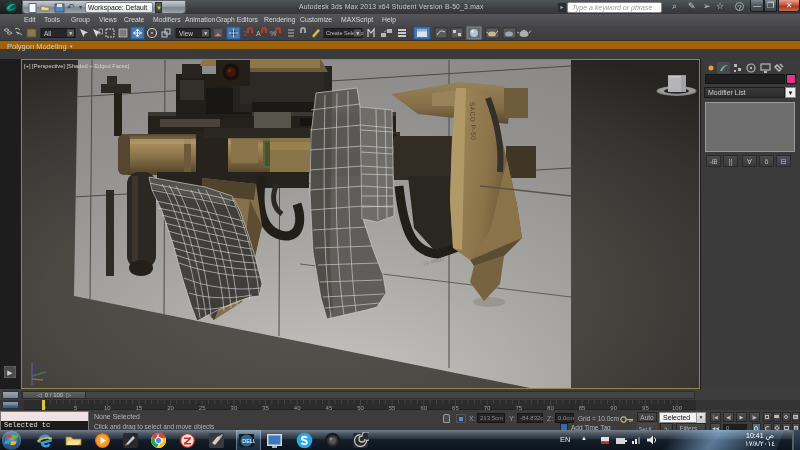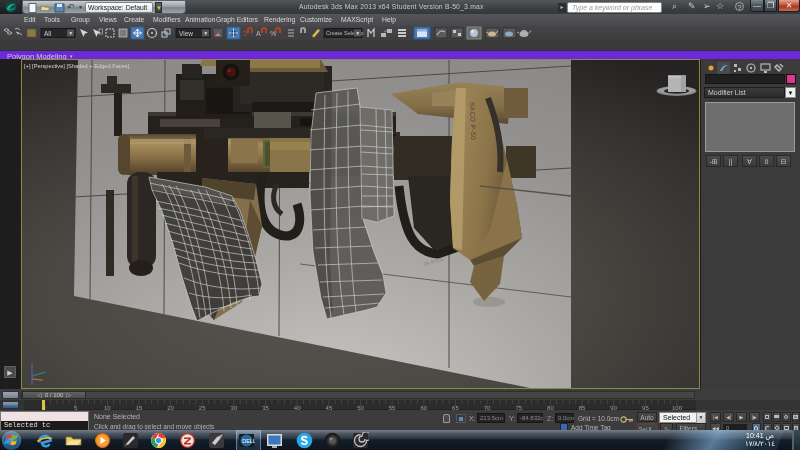--- a/index.html
+++ b/index.html
@@ -23,21 +23,21 @@
 #btn-close{right:0;width:22px;background:linear-gradient(#e8a08c,#c3533a 45%,#a83a22 60%,#c96a4e);border-radius:0 0 3px 0}
 
 #menubar{position:absolute;top:14px;left:0;width:800px;height:12px;background:linear-gradient(#56565a,#48484b);font-size:6.8px;color:#d6d8d9}
 #menubar span{position:absolute;top:1.5px}
 
 #toolbar{position:absolute;top:26px;left:0;width:800px;height:14px;background:linear-gradient(#454547,#3e3e40)}
 
 #ribbon{position:absolute;top:40px;left:0;width:800px;height:10px;background:#4b4b4b;font-size:7px;color:#b4b4b4}
 #gmt-tab{position:absolute;top:0;left:14px;width:92px;height:10px;background:linear-gradient(#616161,#505050);border:1px solid #6e6e6e;border-bottom:none;border-radius:2px 2px 0 0;color:#d6d6d6;text-align:center;line-height:10px;font-size:7.2px}
 #ribbon span{position:absolute;top:1px}
-#polymod{position:absolute;top:50px;left:0;width:800px;height:9px;background:#6d28d9;border-top:1px solid #2f2f2f;font-size:7.5px;color:#cccccc}
+#polymod{position:absolute;top:40px;left:0;width:800px;height:9px;background:#a16207;border-top:1px solid #2f2f2f;font-size:7.5px;color:#cccccc}
 
 #mainarea{position:absolute;top:59px;left:0;width:800px;height:330px;background:#1d1d1d}
 #vpwrap{position:absolute;top:0;left:21px;width:679px;height:330px;border:1px solid #8f8746;background:#333}
 #rightpanel{position:absolute;top:0;left:701px;width:99px;height:330px;background:#3b3b3b}
 
 #cptabs{position:absolute;top:2.5px;left:6px;width:88px;height:12px}
 #namefield{position:absolute;top:15px;left:4px;width:80px;height:10px;background:#1f1f1f;border:1px solid #151515}
 #colorswatch{position:absolute;top:15px;left:85px;width:10px;height:10px;background:#e0338c;border:1px solid #111}
 #modlist{position:absolute;top:28px;left:3px;width:81px;height:11px;background:linear-gradient(#3a3a3a,#2c2c2c);border:1px solid #1d1d1d;font-size:7px;color:#ccc;line-height:10px;padding-left:3px}
 #modlistbtn{position:absolute;top:28px;left:84px;width:11px;height:11px;background:#f0f0f0;border:1px solid #888;color:#111;font-size:6px;text-align:center;line-height:10px}
@@ -744,16 +744,37 @@
     <svg class="tbic" style="left:324px" viewBox="0 0 17 17">
         <circle cx="8.5" cy="8.5" r="7.8" fill="#1a1a1a"></circle>
         <circle cx="8.5" cy="8.5" r="5.5" fill="#333"></circle>
         <circle cx="8.5" cy="8.5" r="3.5" fill="#555"></circle>
         <circle cx="7" cy="7" r="1.5" fill="#888"></circle>
       </svg>
     <svg class="tbic" style="left:352px" viewBox="0 0 17 17">
         <rect x="1" y="1" width="15" height="15" rx="2" fill="#2a2a2a"></rect>
         <path d="M8.5,2.5 a6,6 0 1 0 6,6 a4.5,4.5 0 1 0 -4.5,-4.5 a3,3 0 1 0 3,3" stroke="#c0c0c0" stroke-width="1.3" fill="none"></path>
       </svg>
+    <div id="tray">
+      <span style="position:absolute;top:5px;left:12px;font-size:7.5px">EN</span>
+      <span style="position:absolute;top:5px;left:33px;font-size:6px">▲</span>
+      <svg style="position:absolute;top:7px;left:53px" width="8" height="7" viewBox="0 0 8 7">
+          <rect x="0" y="0" width="8" height="4.5" fill="#e0e0e0"></rect>
+          <rect x="0" y="4.5" width="8" height="2.5" fill="#b03828"></rect>
+        </svg>
+      <svg style="position:absolute;top:6px;left:68px" width="11" height="9" viewBox="0 0 11 9">
+          <rect x="0" y="2" width="9" height="6" fill="#d8d8d8"></rect>
+          <rect x="9" y="4" width="2" height="2" fill="#d8d8d8"></rect>
+        </svg>
+      <svg style="position:absolute;top:5px;left:84px" width="10" height="10" viewBox="0 0 10 10">
+          <rect x="0" y="6" width="2" height="3" fill="#e8e8e8"></rect>
+          <rect x="3" y="4" width="2" height="5" fill="#e8e8e8"></rect>
+          <rect x="6" y="2" width="2" height="7" fill="#777"></rect>
+        </svg>
+      <svg style="position:absolute;top:5px;left:99px" width="11" height="10" viewBox="0 0 11 10">
+          <path d="M0,3.5 L3,3.5 L6,0.5 L6,9.5 L3,6.5 L0,6.5 Z" fill="#e8e8e8"></path>
+          <path d="M7.5,2.5 Q10,5 7.5,7.5" stroke="#e8e8e8" fill="none"></path>
+        </svg>
+    </div>
     <div id="clock">10:41 ص<br>١٧/٨/٢٠١٤</div>
     <div id="showdesk"></div>
   </div>
 </div>
 
 </body></html>

